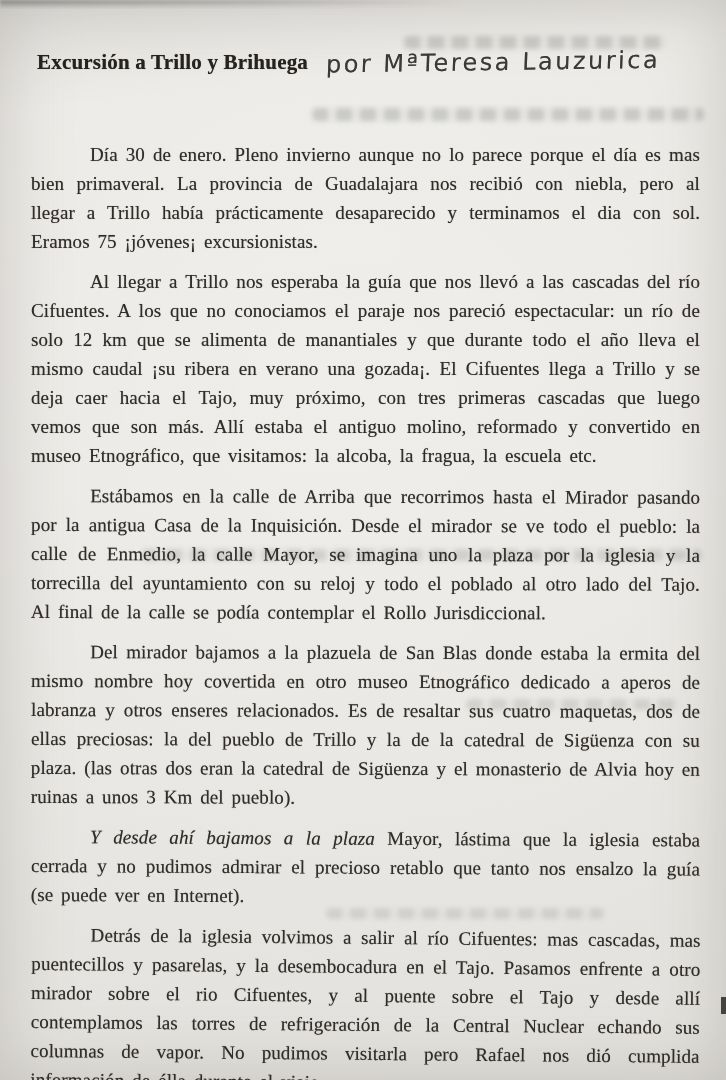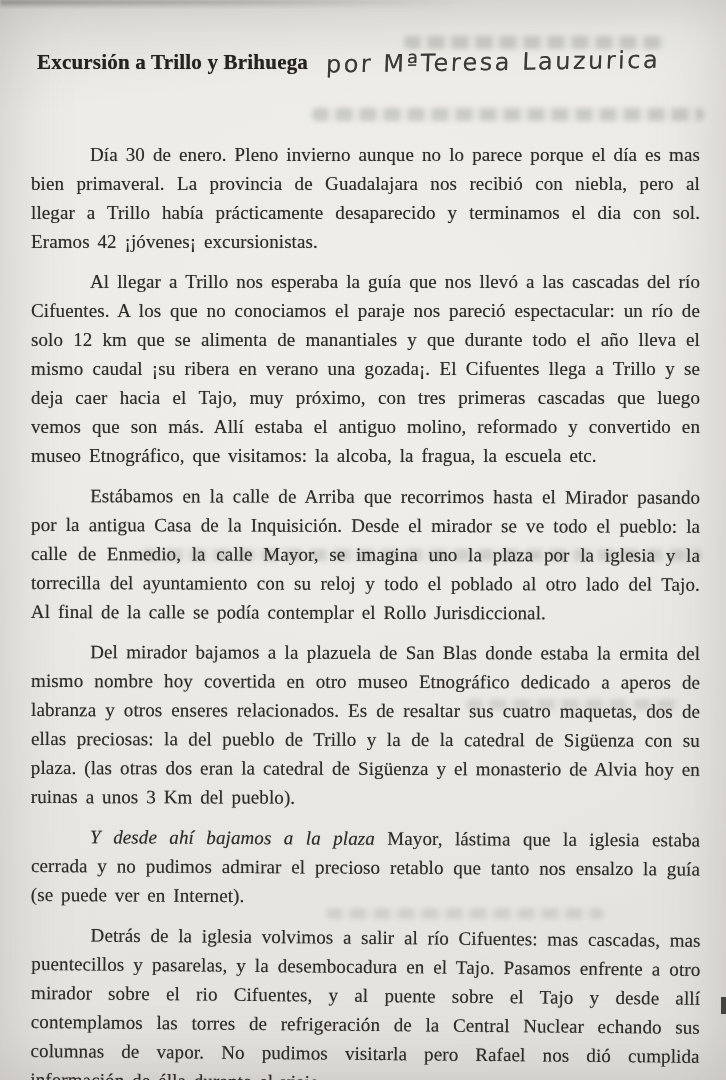--- a/index.html
+++ b/index.html
@@ -104,21 +104,21 @@
   <div class="ghost g3"></div>
   <div class="ghost g4"></div>
   <div class="ghost g5"></div>
 
   <div class="header">
     <span class="doc-title">Excursión a Trillo y Brihuega</span>
     <span class="byline">por MªTeresa Lauzurica</span>
   </div>
 
   <div class="body-text">
-    <p>Día 30 de enero. Pleno invierno aunque no lo parece porque el día es mas bien primaveral. La provincia de Guadalajara nos recibió con niebla, pero al llegar a Trillo había prácticamente desaparecido y terminamos el dia con sol. Eramos 42 ¡jóvenes¡ excursionistas.</p>
+    <p>Día 30 de enero. Pleno invierno aunque no lo parece porque el día es mas bien primaveral. La provincia de Guadalajara nos recibió con niebla, pero al llegar a Trillo había prácticamente desaparecido y terminamos el dia con sol. Eramos 75 ¡jóvenes¡ excursionistas.</p>
     <p>Al llegar a Trillo nos esperaba la guía que nos llevó a las cascadas del río Cifuentes. A los que no conociamos el paraje nos pareció espectacular: un río de solo 12 km que se alimenta de manantiales y que durante todo el año lleva el mismo caudal ¡su ribera en verano una gozada¡. El Cifuentes llega a Trillo y se deja caer hacia el Tajo, muy próximo, con tres primeras cascadas que luego vemos que son más. Allí estaba el antiguo molino, reformado y convertido en museo Etnográfico, que visitamos: la alcoba, la fragua, la escuela etc.</p>
     <p class="t1">Estábamos en la calle de Arriba que recorrimos hasta el Mirador pasando por la antigua Casa de la Inquisición. Desde el mirador se ve todo el pueblo: la calle de Enmedio, la calle Mayor, se imagina uno la plaza por la iglesia y la torrecilla del ayuntamiento con su reloj y todo el poblado al otro lado del Tajo. Al final de la calle se podía contemplar el Rollo Jurisdiccional.</p>
     <p class="t1">Del mirador bajamos a la plazuela de San Blas donde estaba la ermita del mismo nombre hoy covertida en otro museo Etnográfico dedicado a aperos de labranza y otros enseres relacionados. Es de resaltar sus cuatro maquetas, dos de ellas preciosas: la del pueblo de Trillo y la de la catedral de Sigüenza con su plaza. (las otras dos eran la catedral de Sigüenza y el monasterio de Alvia hoy en ruinas a unos 3 Km del pueblo).</p>
     <p class="t2"><span class="lead-italic">Y desde ahí bajamos a la plaza </span><span>Mayor, lástima que la iglesia estaba cerrada y no pudimos admirar el precioso retablo que tanto nos ensalzo la guía (se puede ver en Internet).</span></p>
     <p class="t3">Detrás de la iglesia volvimos a salir al río Cifuentes: mas cascadas, mas puentecillos y pasarelas, y la desembocadura en el Tajo. Pasamos enfrente a otro mirador sobre el rio Cifuentes, y al puente sobre el Tajo y desde allí contemplamos las torres de refrigeración de la Central Nuclear echando sus columnas de vapor. No pudimos visitarla pero Rafael nos dió cumplida información de élla durante el viaje.</p>
 
   </div>
 
 </div>
 

